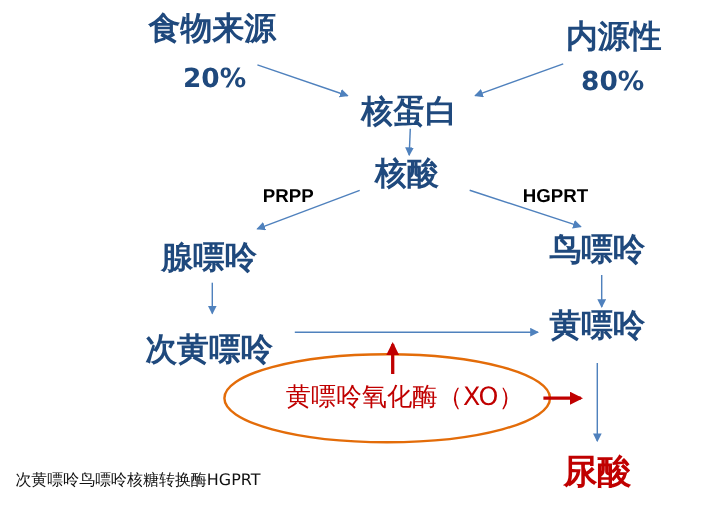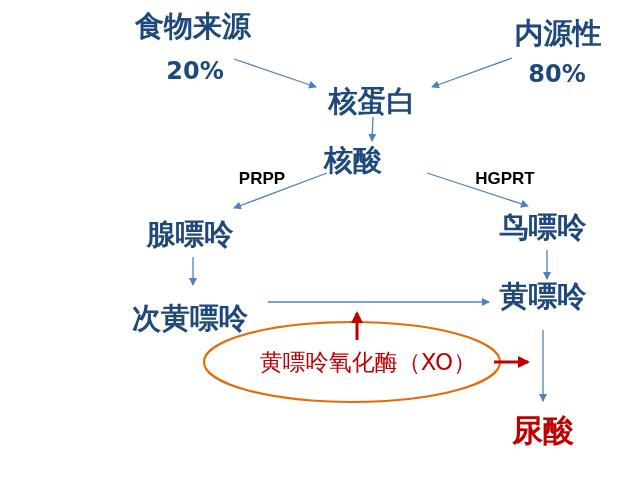--- a/index.html
+++ b/index.html
@@ -48,29 +48,30 @@
   </g>
 </svg>
 
 <div class="node big" style="left:193px; top:26px;">食物来源</div>
 <div class="node pct" style="left:195px; top:71px;">20%</div>
 
 <div class="node big" style="left:558px; top:33px;">内源性</div>
 <div class="node pct" style="left:557px; top:74px;">80%</div>
 
 <div class="node big" style="left:372px; top:101px;">核蛋白</div>
-<div class="node big" style="left:353px; top:160px;">核酸</div>
+<div class="node big" style="left:370px; top:160px;font-family:Liberation Mono, monospace;">核酸</div>
 
 <div class="lbl" style="left:262px; top:179px;">PRPP</div>
 <div class="lbl" style="left:505px; top:179px;">HGPRT</div>
 
 <div class="node big" style="left:190px; top:234px;">腺嘌呤</div>
 <div class="node big" style="left:543px; top:227px;">鸟嘌呤</div>
 
 <div class="node big" style="left:190px; top:302px;margin-top:16px;">次黄嘌呤</div>
 <div class="node big" style="left:543px; top:296px;">黄嘌呤</div>
 
 <div class="enzyme" style="left:368px; top:362px;">黄嘌呤氧化酶（XO）</div>
 
 <div class="node big red" style="left:543px; top:430px; font-size:31px;">尿酸</div>
 
 <div class="notes">
+  <div>次黄嘌呤鸟嘌呤核糖转换酶HGPRT</div>
 </div>
 
 </body></html>

